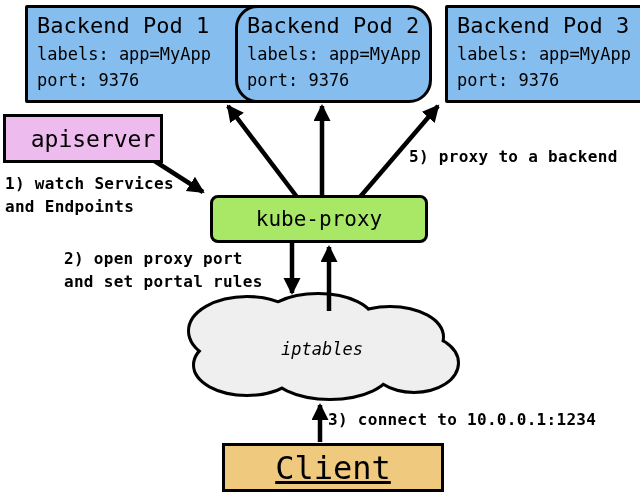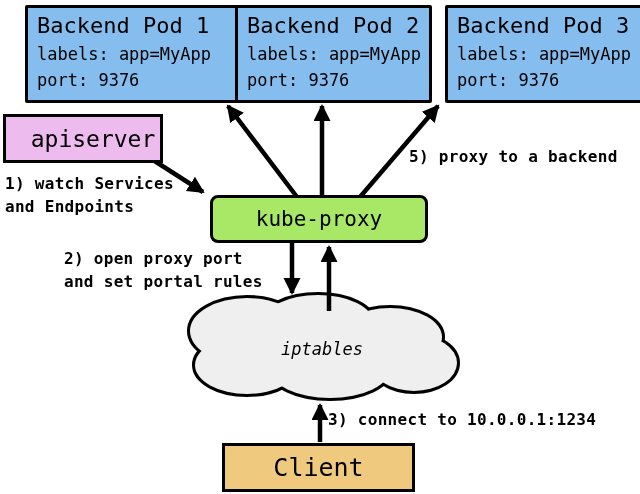--- a/index.html
+++ b/index.html
@@ -55,23 +55,24 @@
     font-size: 23px;
     padding-left: 20px;
   }
   .kubeproxy {
     left: 210px; top: 195px; width: 218px; height: 48px;
     background: var(--kube-proxy-fill, #a9e867);
     border-radius: 8px;
     font-size: 21px;
   }
   .client {
-    left: 222px; top: 443px; width: 193px; height: 49px;
+    left: 222px; top: 443px; width: 222px; height: 49px;
     background: var(--client-fill, #efc97e);
-    font-size: 25px;
+    font-size: 32px;
+    text-decoration: underline;
   }
   .cloud-ellipse-stroke {
     fill: var(--cloud-fill, #efefef);
     stroke: var(--outline, #000);
     stroke-width: 6;
   }
   .cloud-ellipse-fill {
     fill: var(--cloud-fill, #efefef);
     stroke: none;
   }
@@ -142,21 +143,21 @@
     <line class="arrow-line" x1="292" y1="243" x2="292" y2="293" marker-end="url(#ah)"></line>
     <line class="arrow-line" x1="329" y1="311" x2="329" y2="247" marker-end="url(#ah)"></line>
     <line class="arrow-line" x1="320" y1="442" x2="320" y2="405" marker-end="url(#ah)"></line>
   </svg>
 
   <div class="box pod" style="left:25px;">
     <div class="pod-title">Backend Pod 1</div>
     <div class="pod-line">labels: app=MyApp</div>
     <div class="pod-line">port: 9376</div>
   </div>
-  <div class="box pod" style="left:235px; width:197px;">
+  <div class="box pod" style="left:235px; width:197px;border-radius:23px;">
     <div class="pod-title">Backend Pod 2</div>
     <div class="pod-line">labels: app=MyApp</div>
     <div class="pod-line">port: 9376</div>
   </div>
   <div class="box pod" style="left:445px;">
     <div class="pod-title">Backend Pod 3</div>
     <div class="pod-line">labels: app=MyApp</div>
     <div class="pod-line">port: 9376</div>
   </div>
 

